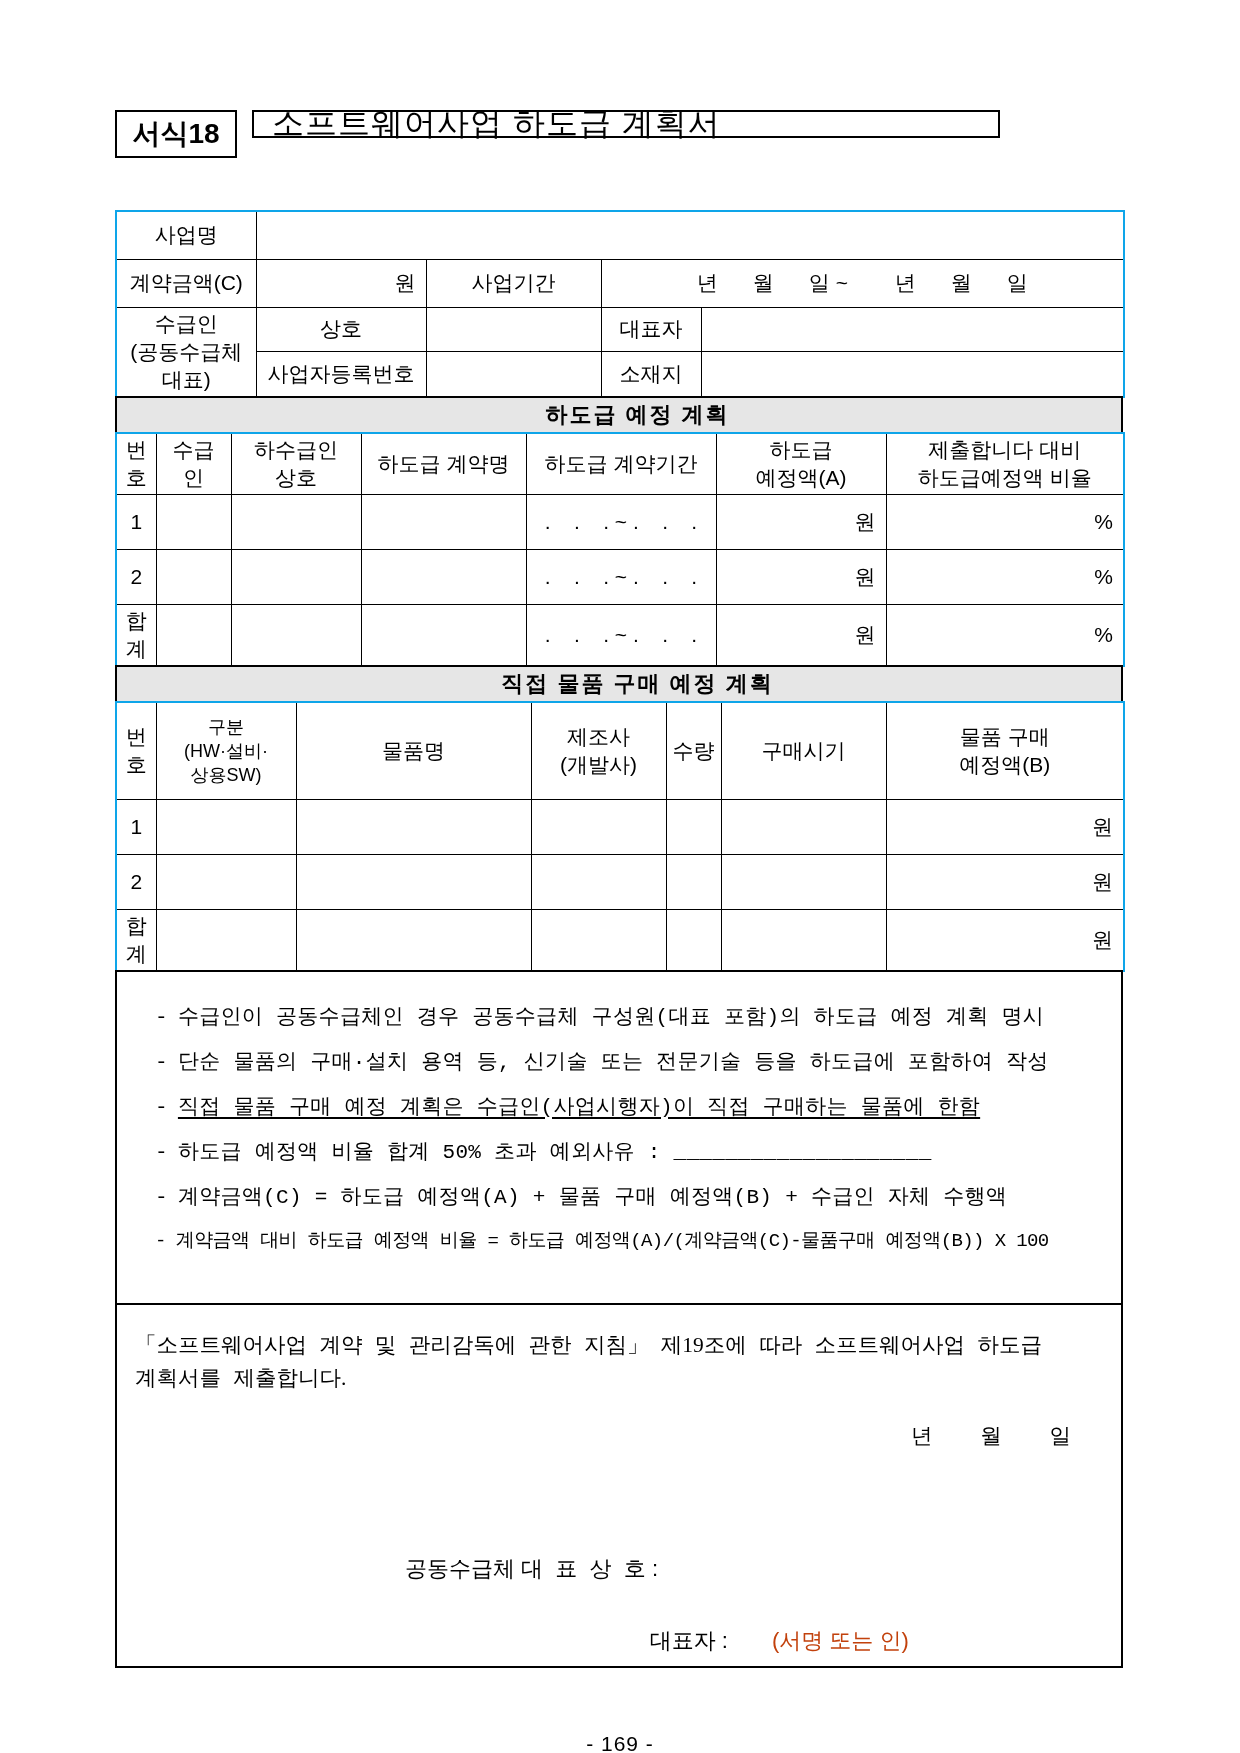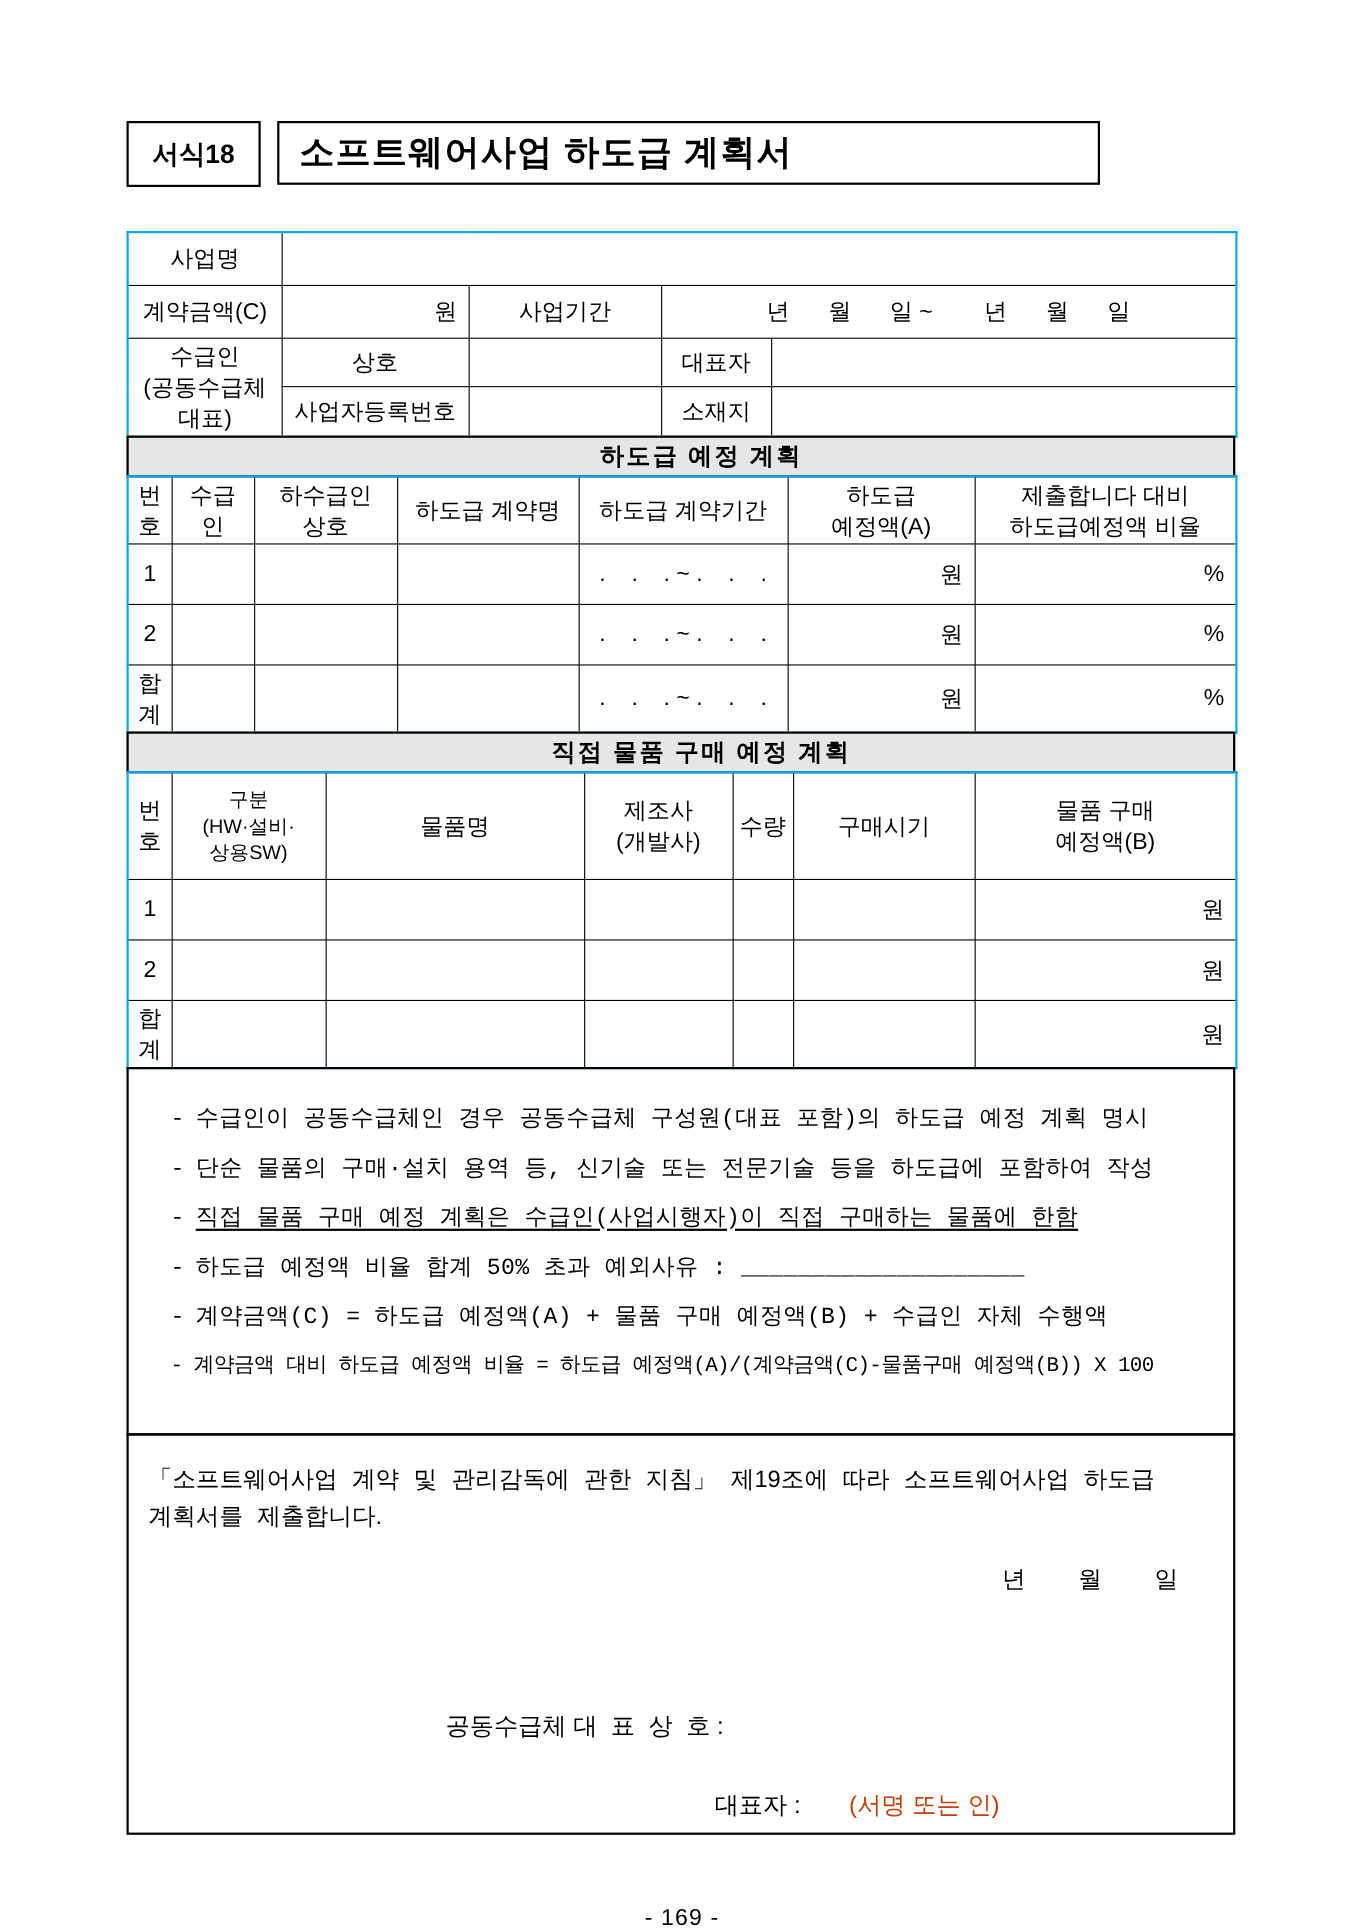--- a/index.html
+++ b/index.html
@@ -2,28 +2,28 @@
 <html><head>
 <meta charset="utf-8">
 <style>
   html,body { margin:0; padding:0; background:#ffffff; }
   body {
     width:1240px; height:1753px; position:relative;
     font-family:"Liberation Sans", sans-serif; color:#000;
   }
   .title-row { position:absolute; left:115px; top:110px; width:885px; display:flex; gap:15px; }
   .form-no-box {
-    border:2px solid #000; width:122px; height:60px; box-sizing:border-box;
+    border:2px solid #000; width:122px; height:48px; box-sizing:border-box;
     display:flex; align-items:center; justify-content:center;
-    font-weight:bold; font-size:24px;
+    font-weight:bold; font-size:28px;
   }
   .title-box {
-    border:2px solid #000; flex:1; height:58px; box-sizing:border-box;
+    border:2px solid #000; flex:1; height:28px; box-sizing:border-box;
     display:flex; align-items:center; padding-left:18px;
-    font-weight:bold; font-size:32px; letter-spacing:1px;
+    font-weight:normal; font-size:32px; letter-spacing:1px;
   }
   .content { position:absolute; left:115px; top:210px; width:1008px; }
   table {
     border-collapse:collapse; table-layout:fixed; width:1008px;
     border:2px solid #0ea5e9; margin-top:-2px;
   }
   #info-table { margin-top:0; }
   td {
     border:1px solid #000; text-align:center; vertical-align:middle;
     font-size:21px; padding:2px 6px; overflow:hidden; box-sizing:border-box;
@@ -45,21 +45,21 @@
   .note { font-size:21px; margin-bottom:17px; letter-spacing:0.3px;font-family:Liberation Mono, monospace; }
   .note-dash { margin-right:10px; }
   .underline { text-decoration:underline; text-underline-offset:4px; }
   .note-small { font-size:19px; letter-spacing:-0.6px; }
   .statement-box {
     border:2px solid #000; margin-top:-2px; box-sizing:border-box;
     height:365px; position:relative;
   }
   .statement {
     padding:24px 18px 0 18px; font-size:21.5px; line-height:1.55;
-    word-spacing:7px; white-space:pre-line;
+    word-spacing:7px; white-space:pre-line;font-family:Liberation Serif, serif;
   }
   .date-line { text-align:right; padding-right:50px; margin-top:26px; font-size:21.5px; white-space:pre; }
   .sig-company { margin-top:104px; margin-left:288px; font-size:22px; white-space:pre; }
   .sig-rep { margin-top:16px; margin-left:496px; font-size:22px; white-space:pre; }
   .sig-note { color:#c2410c; margin-left:44px; }
   .page-no {
     position:absolute; left:0; width:100%; top:1732px;
     text-align:center; font-size:21px; letter-spacing:1px;
   }
 </style>

